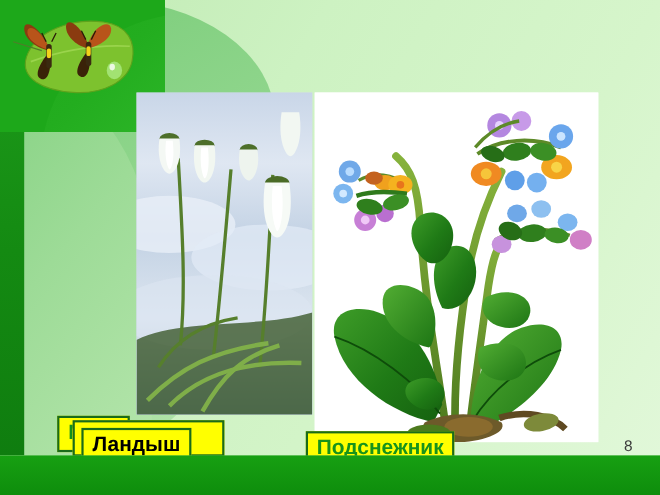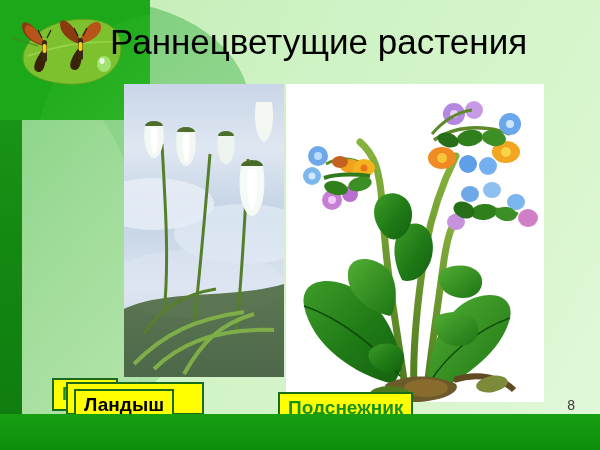--- a/index.html
+++ b/index.html
@@ -123,21 +123,20 @@
         <path d="M72,34 C64,44 58,56 66,58 C73,59 74,46 74,38 Z" fill="#3a2208"></path>
         <rect x="70" y="26" width="5" height="22" rx="2.5" fill="#3a2a10"></rect>
         <rect x="70.5" y="30" width="4" height="9" rx="2" fill="#f2d21a"></rect>
         <path d="M70,24 L66,16 M75,24 L79,16" stroke="#2a1c08" stroke-width="1.2" fill="none"></path>
       </g>
 
       <path d="M4,26 L30,34" stroke="#4f7e2a" stroke-width="1" fill="none"></path>
     </svg>
   </div>
 
-  <div class="title">Раннецветущие растения</div>
 
   <div class="photo">
     <svg width="160" height="293" viewBox="0 0 160 293" preserveAspectRatio="none">
       <defs>
         <linearGradient id="snowbg" x1="0" y1="0" x2="0" y2="1">
           <stop offset="0%" stop-color="#c9d6e8"></stop>
           <stop offset="22%" stop-color="#dfe7f2"></stop>
           <stop offset="45%" stop-color="#c3d2e4"></stop>
           <stop offset="70%" stop-color="#dde6f0"></stop>
           <stop offset="100%" stop-color="#9bb0c6"></stop>

